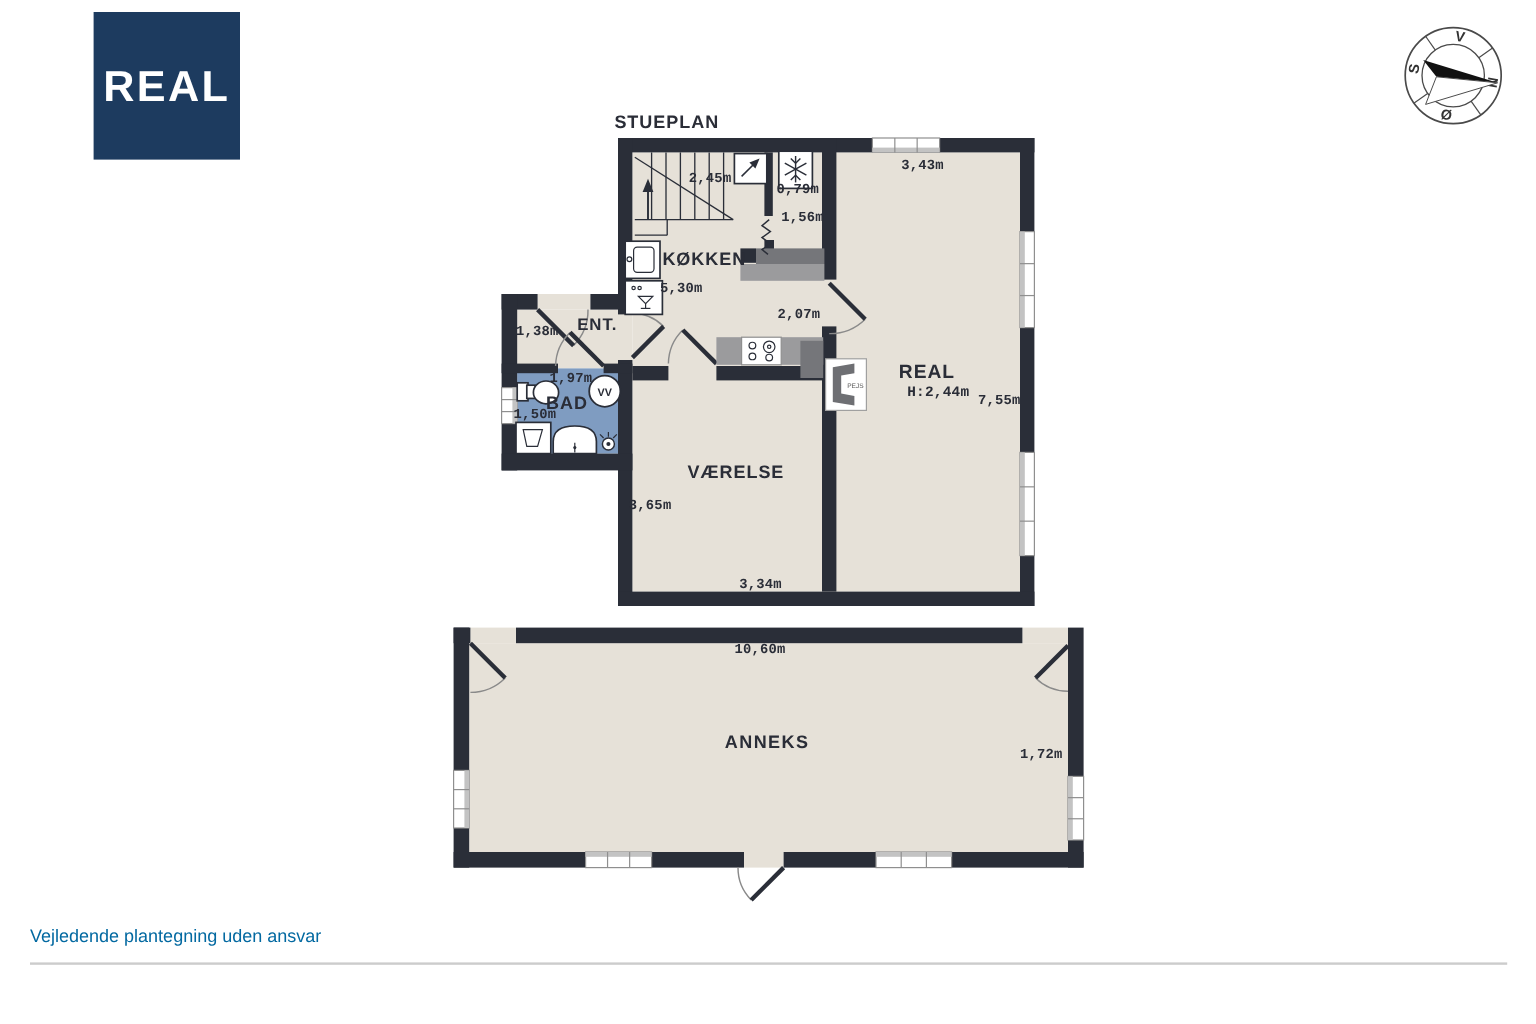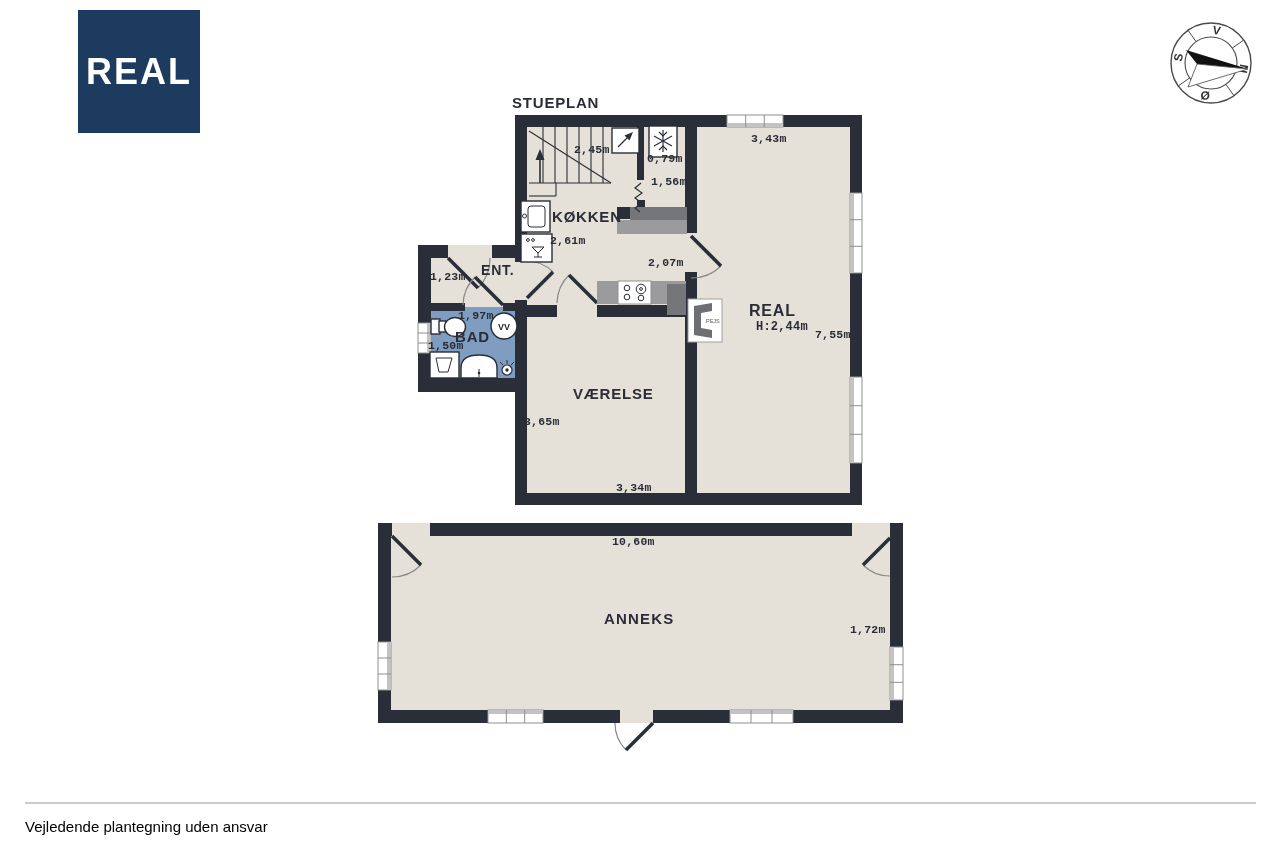--- a/index.html
+++ b/index.html
@@ -19,21 +19,21 @@
   .thin{stroke:var(--c-wall);stroke-width:1.1;fill:none;}
   .fix{fill:#ffffff;stroke:var(--c-wall);stroke-width:1.4;}
   .fixt{fill:none;stroke:var(--c-wall);stroke-width:1;}
   .lbl{position:absolute;color:var(--c-text);white-space:nowrap;line-height:1.1;}
   .m{font-size:11.5px;font-weight:700;letter-spacing:0.2px;font-family:Liberation Mono, monospace;}
   .room{font-weight:700;letter-spacing:0.8px;}
   #logo{position:absolute;left:78px;top:10px;width:122px;height:123px;
         background:var(--c-logo_bg);display:flex;align-items:center;justify-content:center;}
   #logo span{color:#fff;font-size:36px;font-weight:700;letter-spacing:2px;}
   #footer-line{position:absolute;left:25px;top:802px;width:1231px;height:2px;background:var(--c-footer_line);}
-  #footer-text{position:absolute;left:25px;top:818px;font-size:15px;color:#000000;}
+  #footer-text{position:absolute;left:25px;top:772px;font-size:15px;color:#0369a1;}
   .cmp-letter{font-size:12px;font-weight:700;fill:#333;}
 </style>
 </head>
 <body>
 
 <div id="canvas">
 
   <div id="logo">
     <span>REAL</span>
   </div>
@@ -293,30 +293,30 @@
     </g>
   </svg>
 
   <div class="lbl room" style="left:512px;top:95px;font-size:15px">STUEPLAN</div>
 
   <div class="lbl m" style="left:574px;top:144px">2,45m</div>
   <div class="lbl m" style="left:647px;top:153px">0,79m</div>
   <div class="lbl m" style="left:651px;top:176px">1,56m</div>
 
   <div class="lbl room" style="left:552px;top:209px;font-size:15px">KØKKEN</div>
-  <div class="lbl m" style="left:550px;top:235px">2,61m</div>
+  <div class="lbl m" style="left:550px;top:235px">5,30m</div>
   <div class="lbl m" style="left:648px;top:257px">2,07m</div>
 
   <div class="lbl m" style="left:751px;top:133px">3,43m</div>
   <div class="lbl room" style="left:749px;top:302px;font-size:16px">REAL</div>
   <div class="lbl m" style="left:756px;top:321px;font-size:12px">H:2,44m</div>
   <div class="lbl m" style="left:815px;top:329px">7,55m</div>
 
   <div class="lbl room" style="left:481px;top:263px;font-size:14px">ENT.</div>
-  <div class="lbl m" style="left:430px;top:271px">1,23m</div>
+  <div class="lbl m" style="left:430px;top:271px">1,38m</div>
 
   <div class="lbl m" style="left:458px;top:310px">1,97m</div>
   <div class="lbl room" style="left:455px;top:329px;font-size:15px">BAD</div>
   <div class="lbl m" style="left:428px;top:340px">1,50m</div>
 
   <div class="lbl room" style="left:573px;top:386px;font-size:15px">VÆRELSE</div>
   <div class="lbl m" style="left:524px;top:416px">3,65m</div>
   <div class="lbl m" style="left:616px;top:482px">3,34m</div>
 
   <div class="lbl m" style="left:612px;top:536px">10,60m</div>

